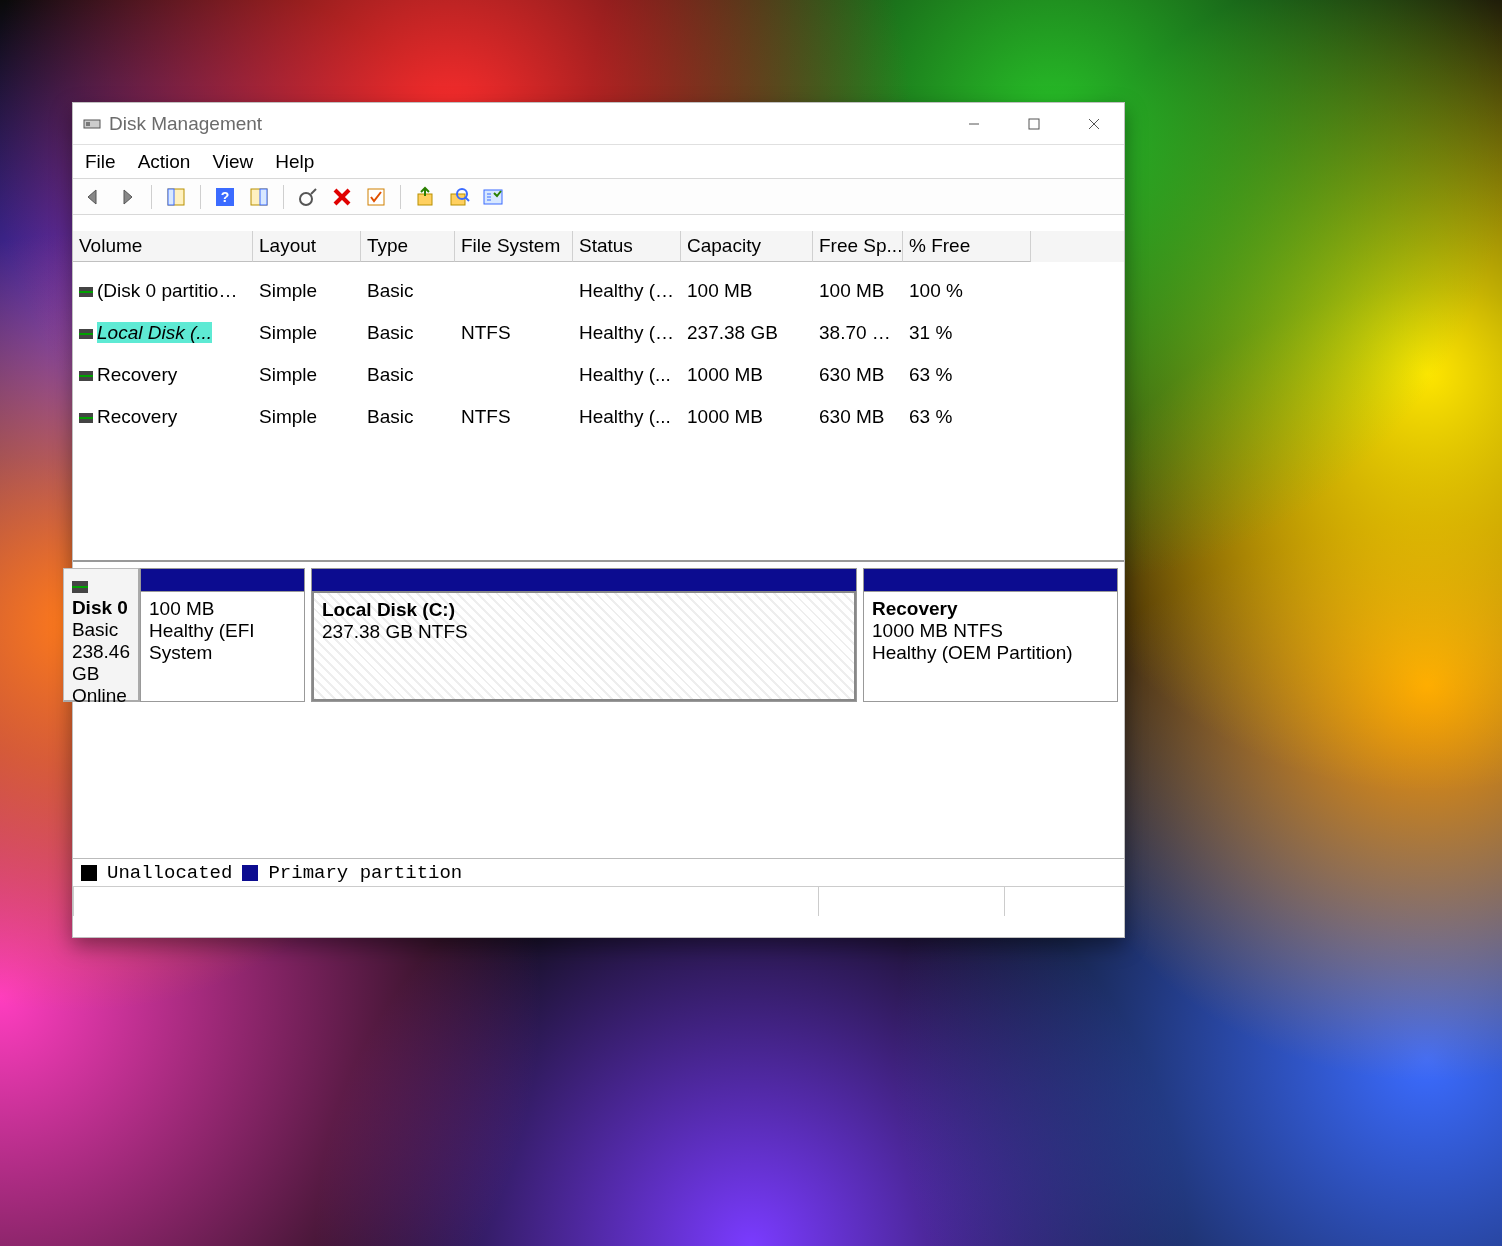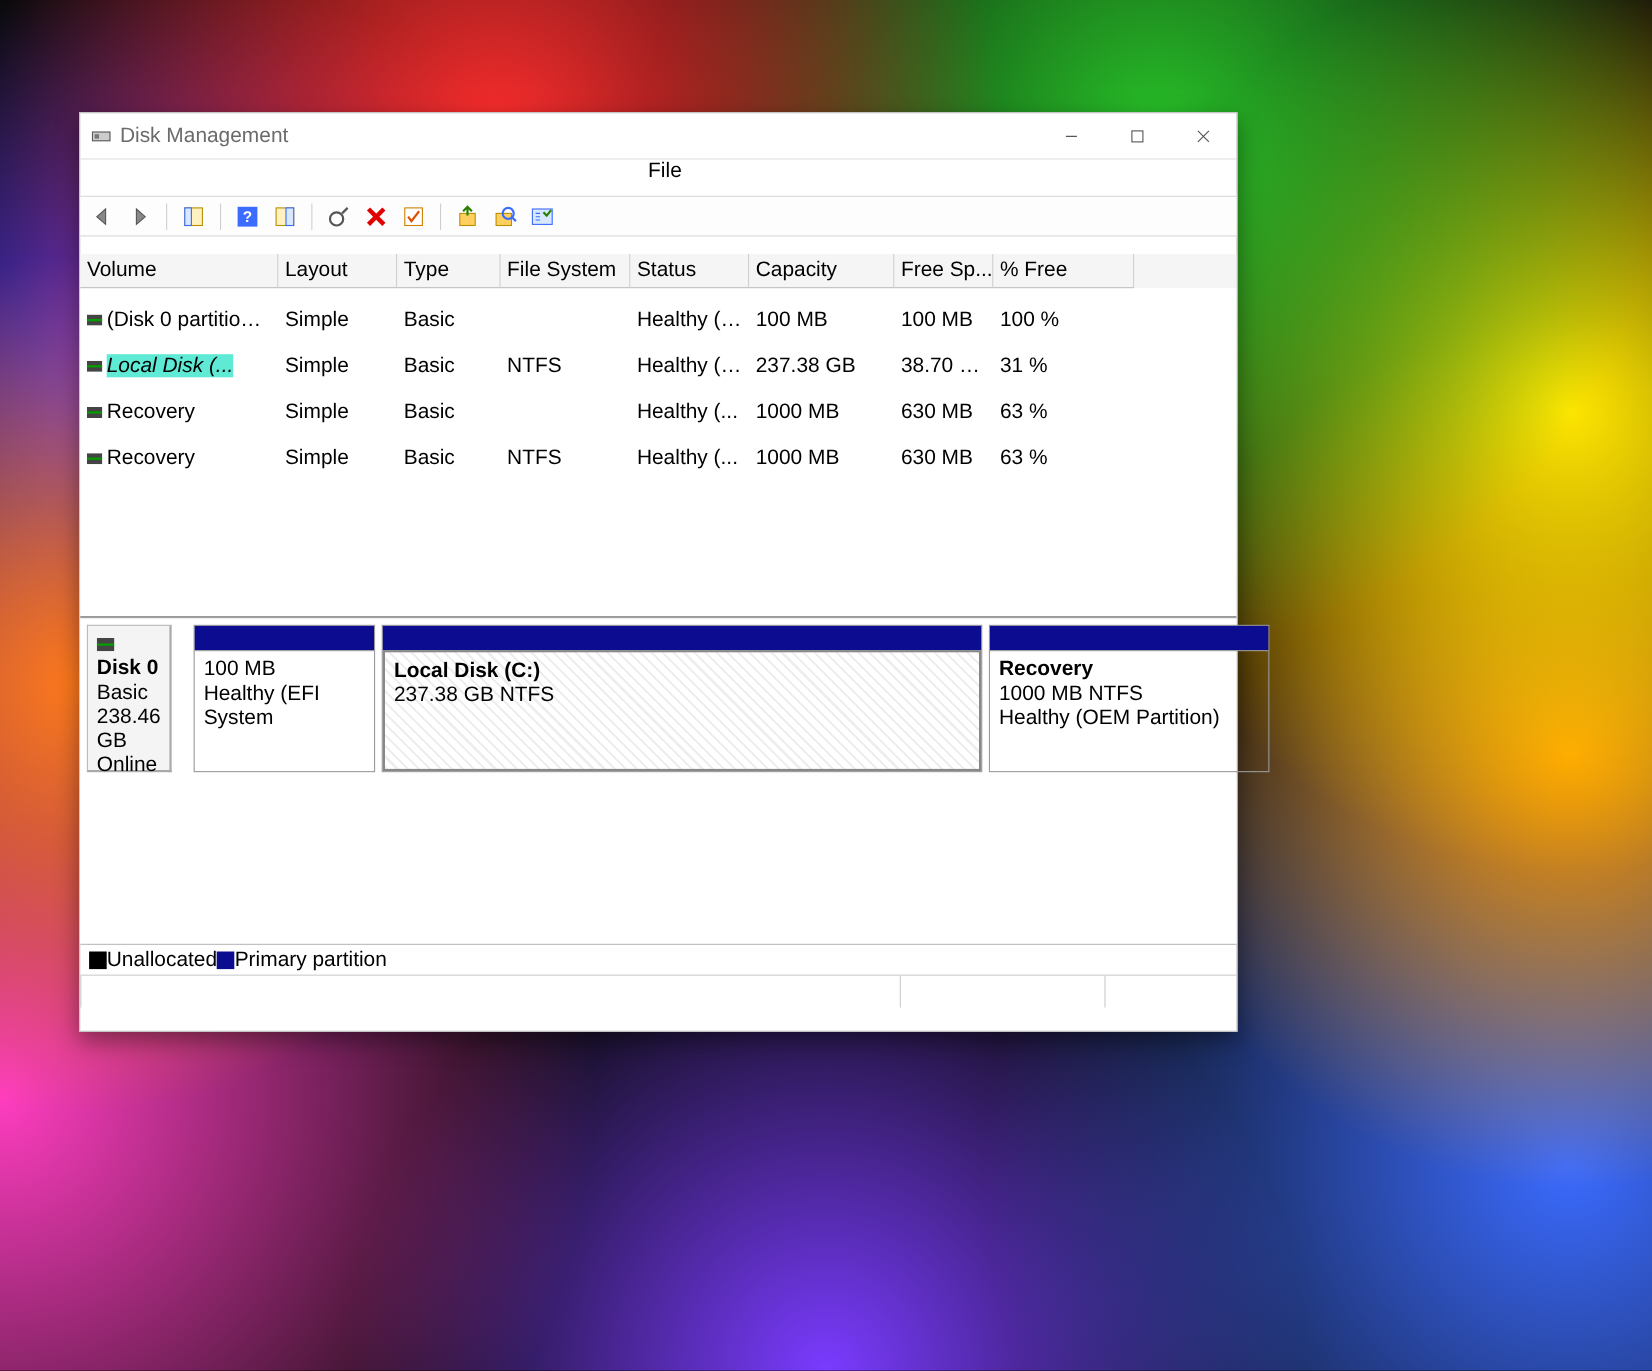--- a/index.html
+++ b/index.html
@@ -49,21 +49,20 @@
 
   
   .menubar {
     height: 34px;
     display: flex;
     align-items: center;
     gap: 22px;
     padding-left: 12px;
     border-bottom: 1px solid #d8d8d8;
     font-size: 19px;
-    flex-direction: column;
   }
   .menubar .menu-item { color: #000; }
 
   
   .toolbar {
     height: 36px;
     display: flex;
     align-items: center;
     gap: 6px;
     padding-left: 6px;
@@ -108,23 +107,24 @@
   .vol-icon .strip { fill:#00a000; }
   .selected { background:#5eead4;font-style:italic; }
 
   
   .disk-pane {
     border-top: 1px solid #999;
     background: #fff;
   }
   .disk-row {
     display: flex;
-    gap: 20px;
+    gap: 0;
     padding: 6px;
     height: 146px;
+    justify-content: flex-end;
   }
   .disk-info {
     width: 146px;
     border: 1px solid #bbb;
     background: #f4f4f4;
     border-right: 2px solid #aaa;
     border-bottom: 2px solid #aaa;
     padding: 6px 8px;
     font-size: 19px;
   }
@@ -144,22 +144,24 @@
   .bar-body .bold { font-weight: bold; }
 
   .disk-empty { height: 150px; background:#fff; }
 
   
   .legend {
     height: 28px;
     border-top: 1px solid #bbb;
     display:flex;
     align-items:center;
+    gap: 10px;
     padding-left: 8px;
     font-size: 19px;
+    font-family: Liberation Mono, monospace;
   }
   .legend .sw { width:16px; height:16px; display:inline-block; }
   .legend .sw.black { background:#000; }
   .legend .sw.navy  { background:#0c0c90; }
 
   
   .statusbar {
     height: 30px;
     border-top: 1px solid #ccc;
     display:flex;

